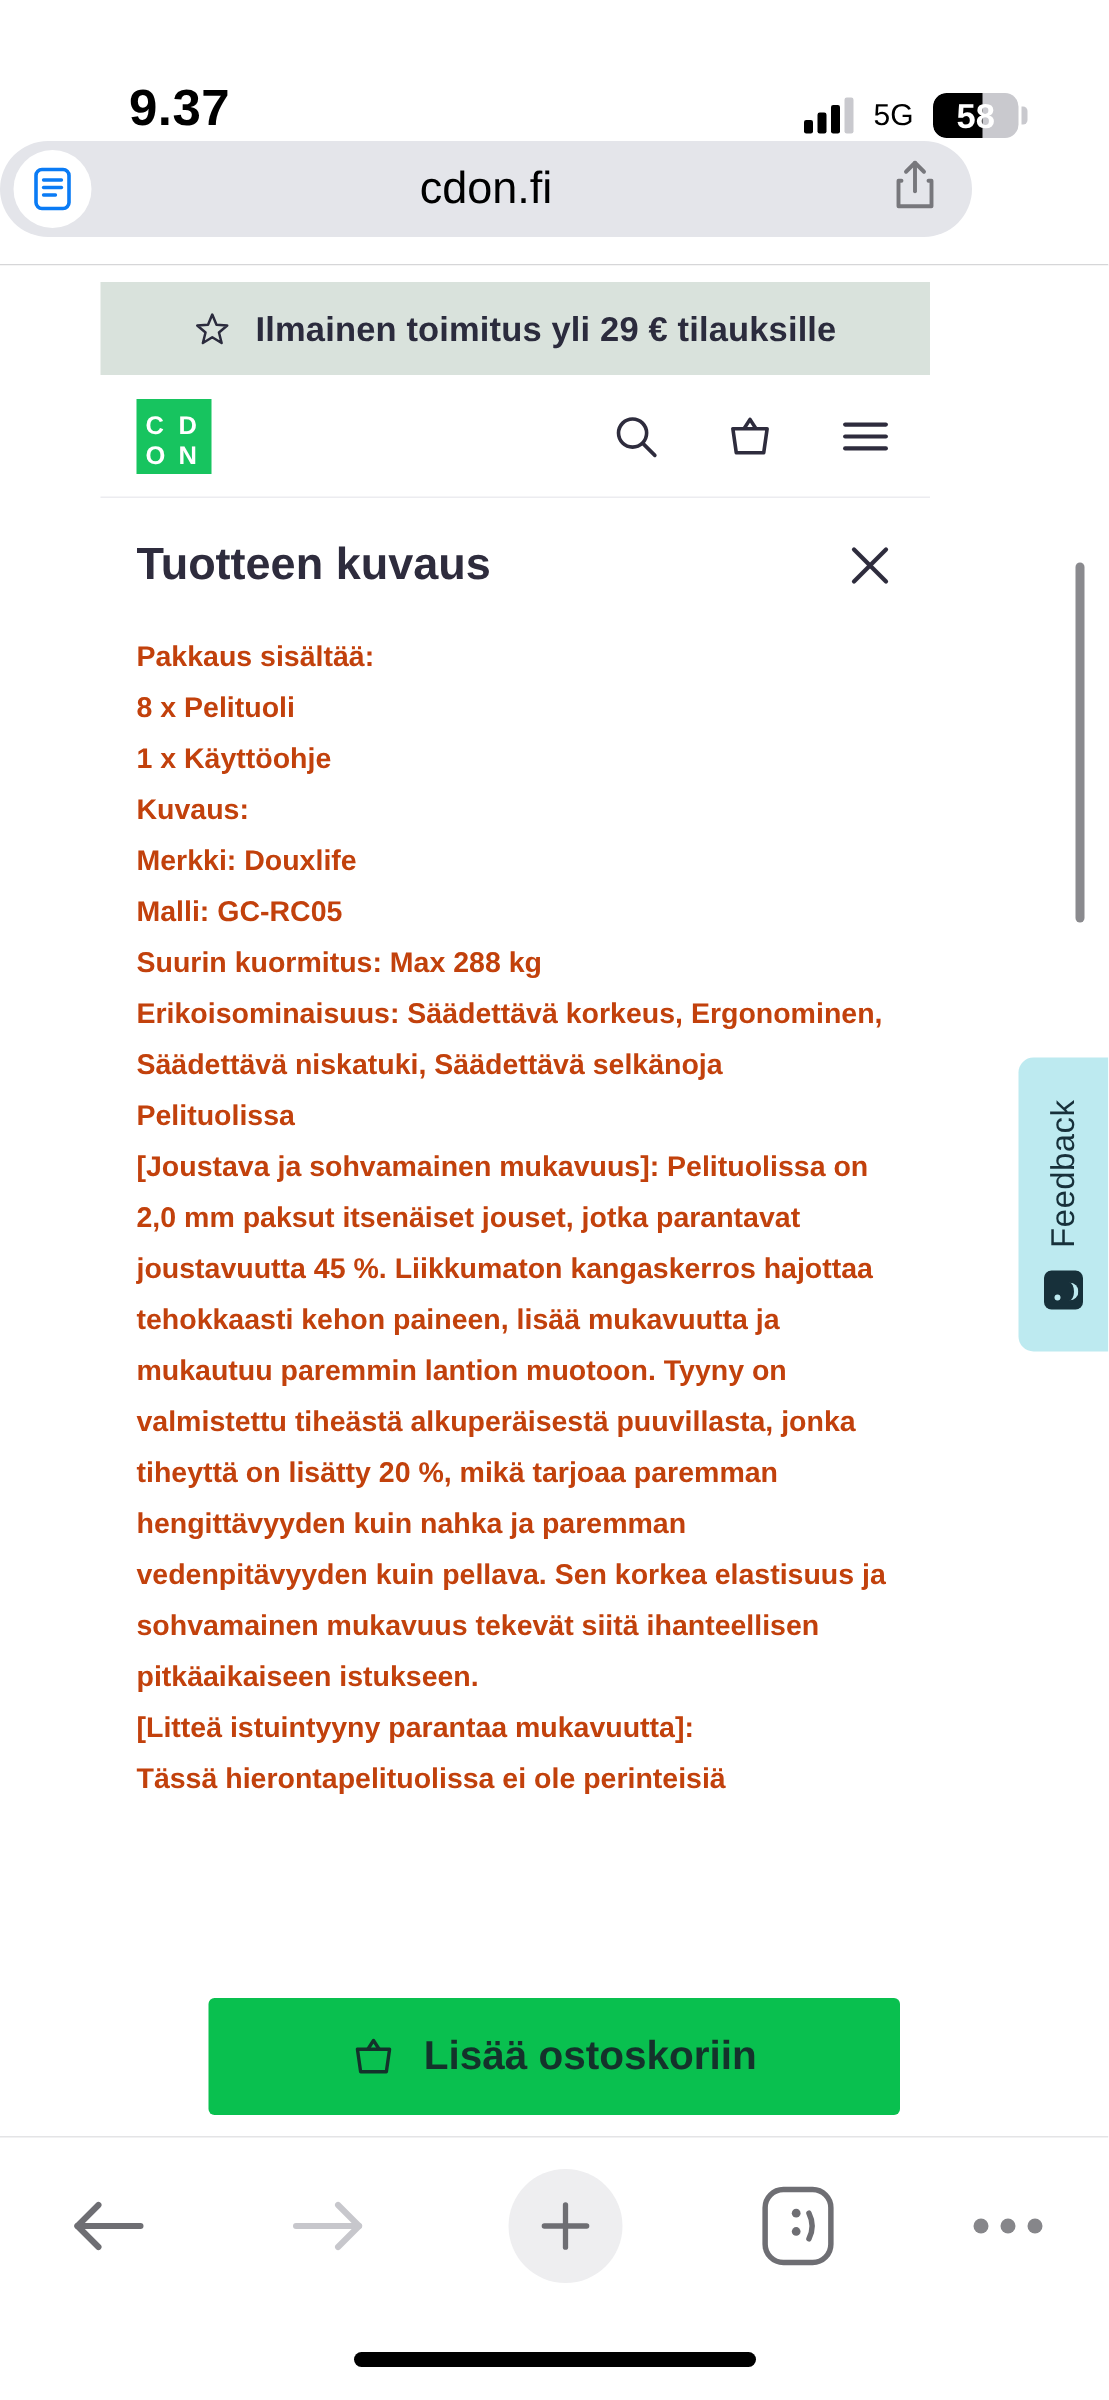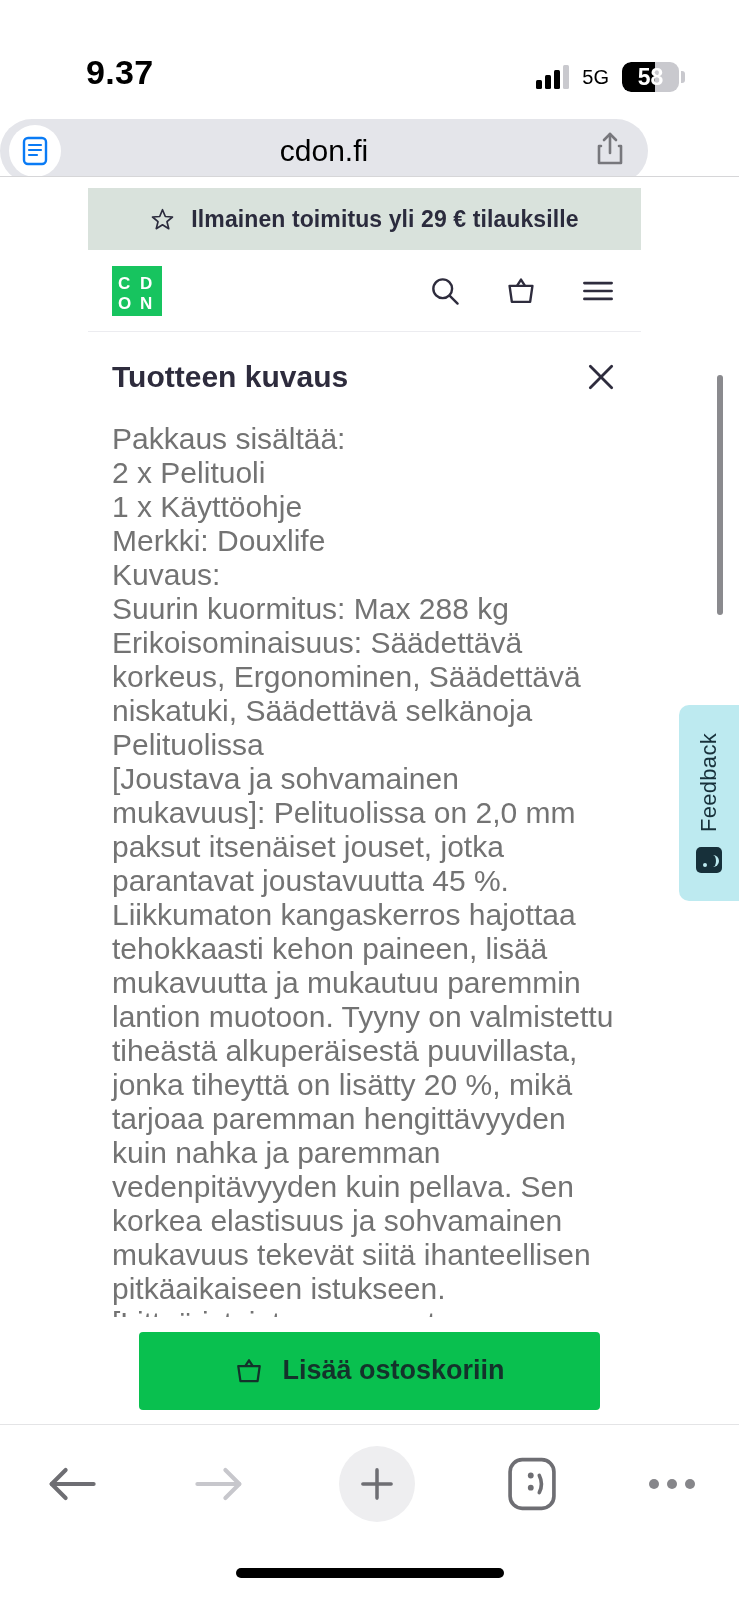--- a/index.html
+++ b/index.html
@@ -32,39 +32,39 @@
   }
   .batt-fill { position:absolute; left:0; top:0; bottom:0; width: 58%; background:#000; border-radius: 9px 0 0 9px;}
   .batt-num {
     position: relative; width:100%; text-align:center; font-size: 23px;
     font-weight: 700; color:#fff; z-index:2; line-height:30px;
   }
   .batt-cap { width:4px; height:12px; background:#c9c9ce; border-radius:0 3px 3px 0; margin-left:2px; }
 
   
   .urlbar-wrap {
-    position:absolute; top: 103px; left: 0; width: 648px; height: 80px;
-    display:flex; align-items:flex-end; justify-content:center;
+    position:absolute; top: 86px; left: 0; width: 648px; height: 80px;
+    display:flex; align-items:center; justify-content:center;
   }
   .urlbar {
     position: relative; width: 653px; height: 64px; border-radius: 32px;
     background:#e4e5ea; display:flex; align-items:center; justify-content:center;
   }
   .reader-btn {
     position:absolute; left: 9px; top: 50%; transform: translateY(-50%);
     width: 52px; height: 52px; border-radius: 50%; background:#fff;
     display:flex; align-items:center; justify-content:center;
   }
   .url-text { font-size: 30px; color:#000; font-weight: 400; }
   .share-btn { position:absolute; right: 22px; top:50%; transform: translateY(-50%); }
   .hairline { position:absolute; top: 176px; left:0; width:739px; height:1px; background:#d6d6d8; }
 
   
   .page { position:absolute; top:177px; left:0; width:739px; height:1240px; background:#fff; overflow:hidden; }
-  .content-col { position:absolute; left: 88px; width: 553px; top:0; }
+  .content-col { position:absolute; left: 67px; width: 553px; top:0; }
 
   .promo {
     background:#d9e2dc; height: 62px; display:flex; align-items:center;
     justify-content:center; gap: 16px; margin-top: 11px;
   }
   .promo-text { font-size: 23px; font-weight: 700; color:#2b2b3d; letter-spacing:.1px;}
 
   .site-header {
     height: 82px; display:flex; align-items:center; justify-content:space-between;
     padding: 0 26px 0 24px; background:#fff; border-bottom:1px solid #ececf0;
@@ -79,22 +79,22 @@
   .hdr-icons { display:flex; align-items:center; gap: 44px; }
 
   .modal-head {
     display:flex; align-items:center; justify-content:space-between;
     padding: 28px 24px 14px 24px;
     gap: 40px;
   }
   .modal-title { font-size: 30px; font-weight: 700; color:#2e2c3d; }
 
   .body-text {
-    padding: 14px 24px 0 24px; font-size: 30px; line-height: 34px;
-    color:#737373; font-weight: 400;
+    padding: 14px 24px 0 24px; font-size: 19px; line-height: 34px;
+    color:#c2410c; font-weight: 700;
   }
   .body-text p { margin: 0; }
 
   .fade {
     position:absolute; left:75px; width:553px; bottom:0; height:72px;
     background: linear-gradient(to bottom, rgba(255,255,255,0) 0%, #ffffff 82%);
     pointer-events:none;
   }
 
   
@@ -233,24 +233,25 @@
       <div class="modal-head">
         <div class="modal-title">Tuotteen kuvaus</div>
         <svg width="32" height="32" viewBox="0 0 24 24" fill="none">
           <line x1="4" y1="4" x2="20" y2="20" stroke="#2e2c3d" stroke-width="2.1" stroke-linecap="round"></line>
           <line x1="20" y1="4" x2="4" y2="20" stroke="#2e2c3d" stroke-width="2.1" stroke-linecap="round"></line>
         </svg>
       </div>
 
       <div class="body-text">
         <p>Pakkaus sisältää:</p>
-        <p>2 x Pelituoli</p>
+        <p>8 x Pelituoli</p>
         <p>1 x Käyttöohje</p>
+        <p>Kuvaus:</p>
         <p>Merkki: Douxlife</p>
-        <p>Kuvaus:</p>
+        <p>Malli: GC-RC05</p>
         <p>Suurin kuormitus: Max 288 kg</p>
         <p>Erikoisominaisuus: Säädettävä korkeus, Ergonominen, Säädettävä niskatuki, Säädettävä selkänoja</p>
         <p>Pelituolissa</p>
         <p>[Joustava ja sohvamainen mukavuus]: Pelituolissa on 2,0 mm paksut itsenäiset jouset, jotka parantavat joustavuutta 45 %. Liikkumaton kangaskerros hajottaa tehokkaasti kehon paineen, lisää mukavuutta ja mukautuu paremmin lantion muotoon. Tyyny on valmistettu tiheästä alkuperäisestä puuvillasta, jonka tiheyttä on lisätty 20 %, mikä tarjoaa paremman hengittävyyden kuin nahka ja paremman vedenpitävyyden kuin pellava. Sen korkea elastisuus ja sohvamainen mukavuus tekevät siitä ihanteellisen pitkäaikaiseen istukseen.</p>
         <p>[Litteä istuintyyny parantaa mukavuutta]:</p>
         <p>Tässä hierontapelituolissa ei ole perinteisiä</p>
       </div>
     </div>
 
     <div class="feedback">

